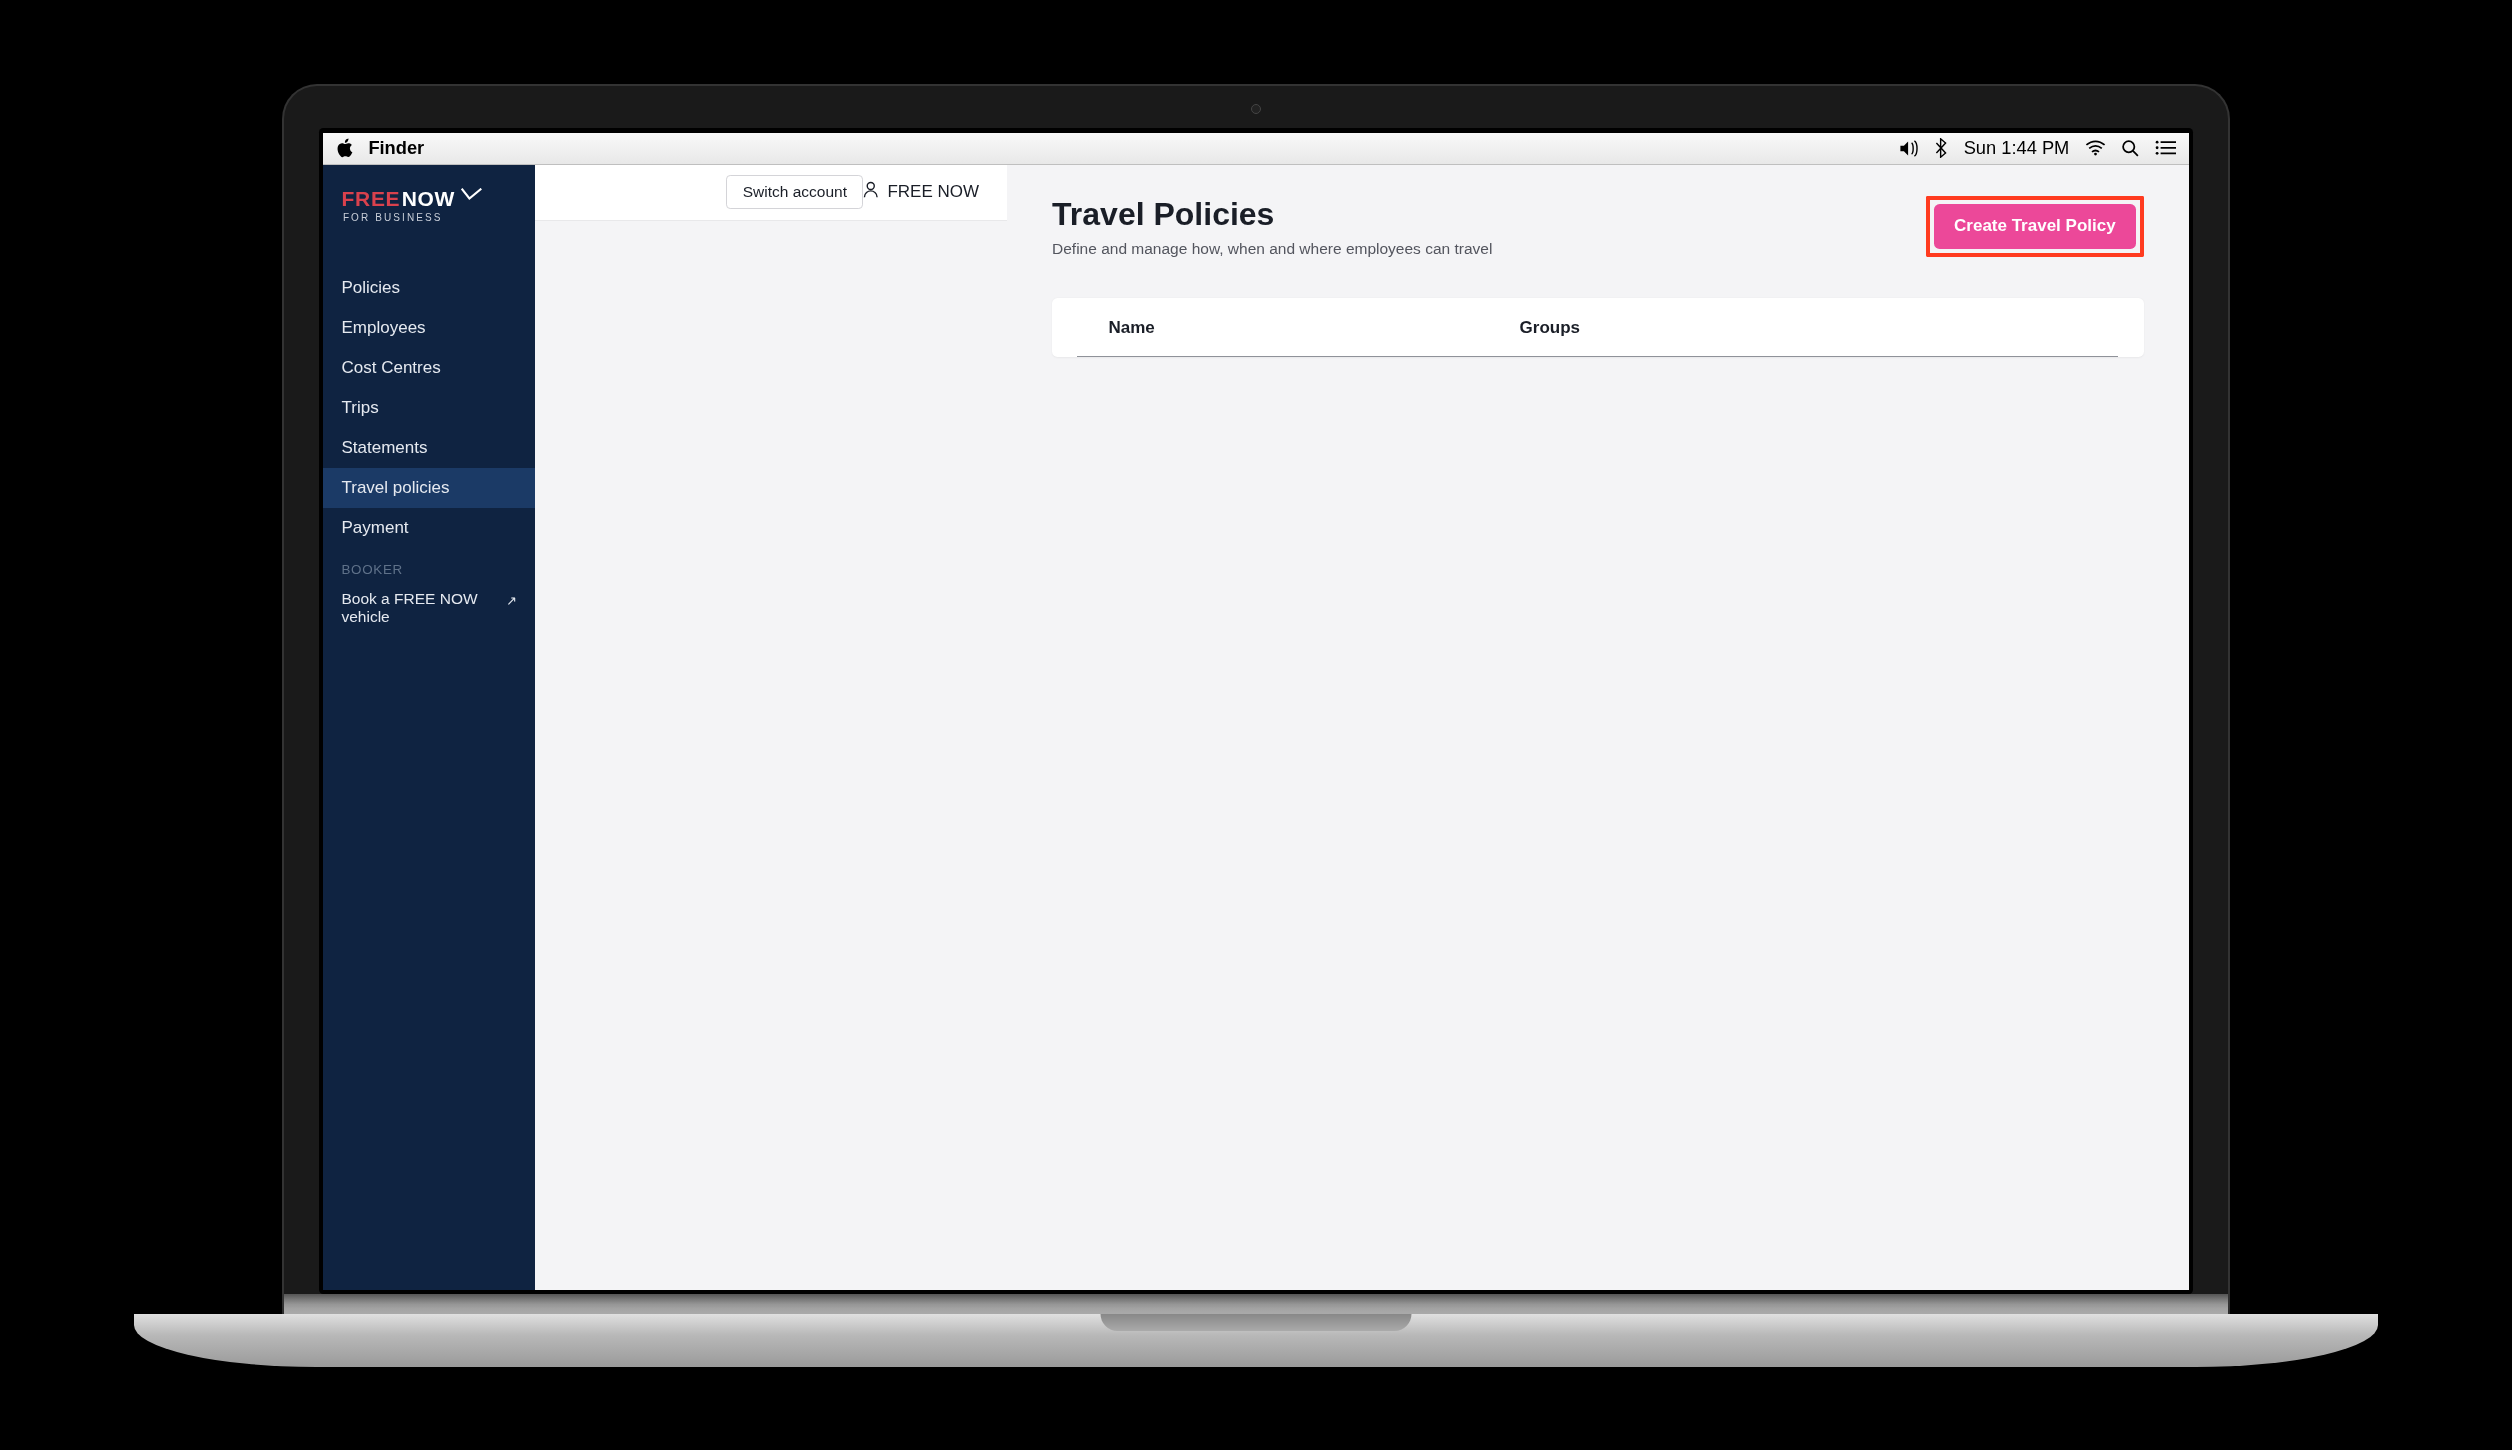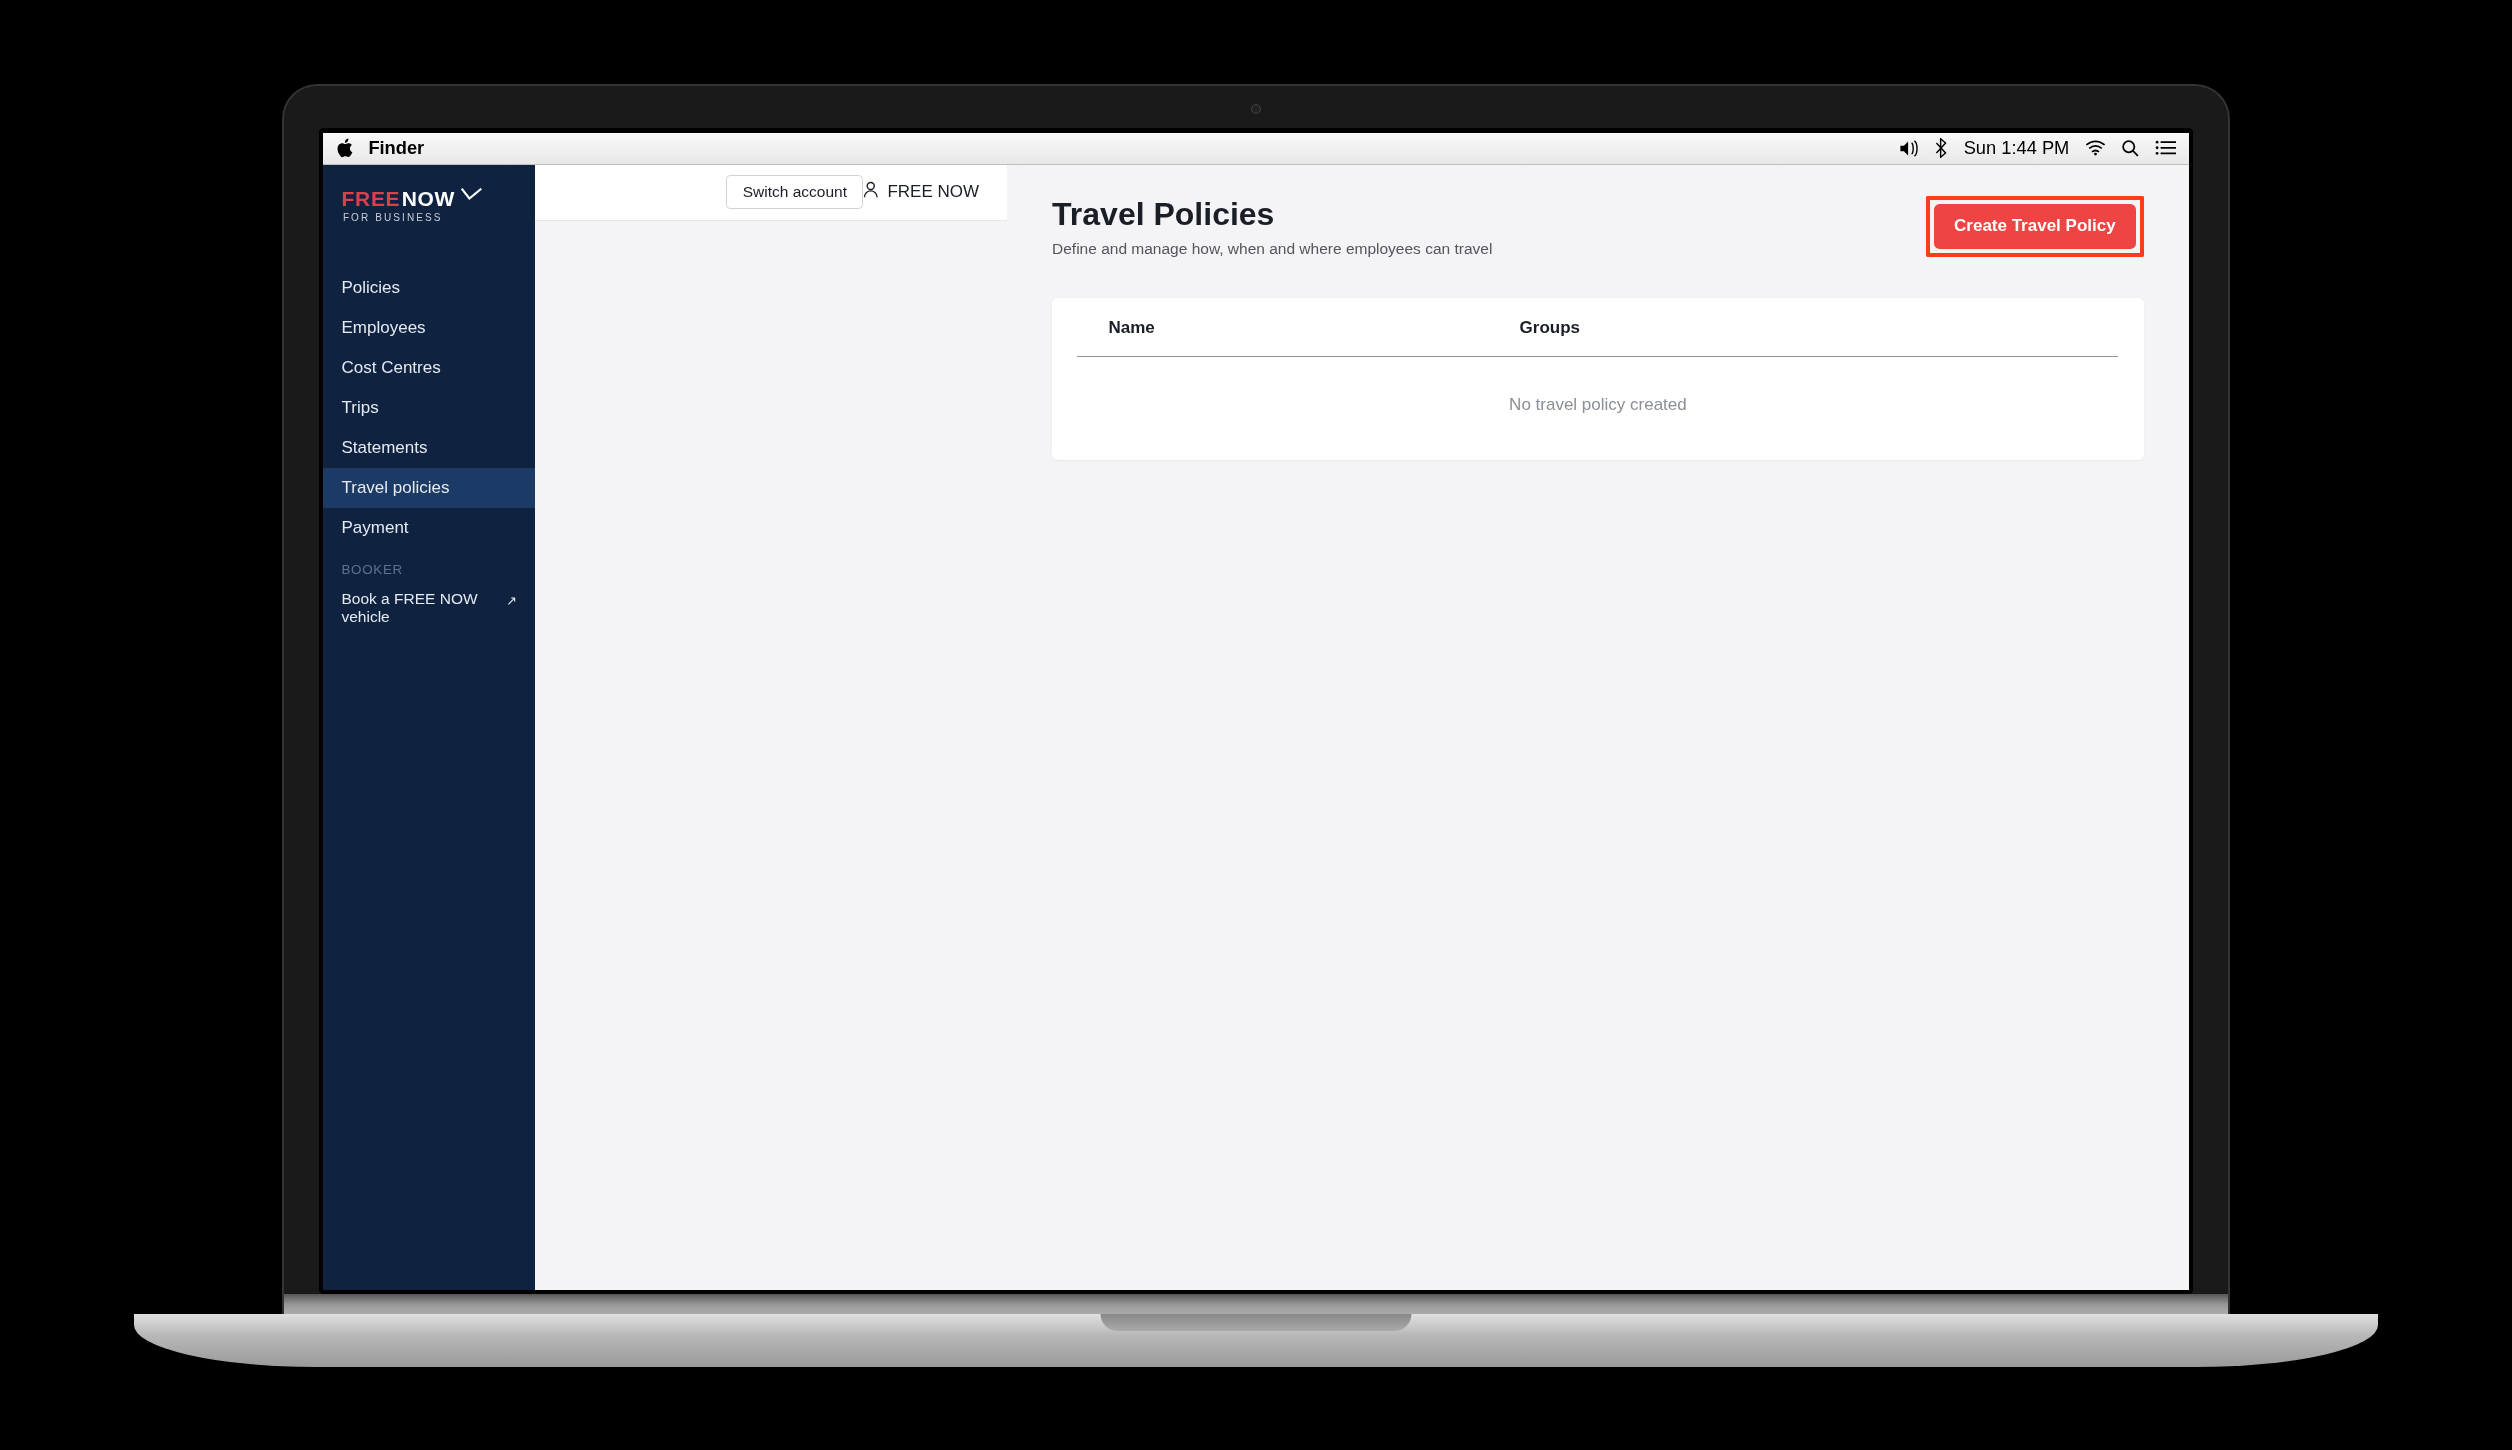--- a/index.html
+++ b/index.html
@@ -187,21 +187,21 @@
       justify-content: space-between;
     }
     .page-title { font-size: 32px; font-weight: 800; color: #1a1e27; }
     .page-sub { font-size: 15.5px; color: #53555e; margin-top: 7px; }
     .create-btn-wrap {
       border: 4.2px solid #ff3b1f;
       padding: 4.2px;
       border-radius: 1.4px;
     }
     .create-btn {
-      background: #ef4444;
+      background: #ec4899;
       color: #fff;
       border: none;
       padding: 12.7px 20px;
       font-size: 17px;
       font-weight: 600;
       border-radius: 5.6px;
       cursor: pointer;
     }
     .card {
       background: #fff;
@@ -365,21 +365,20 @@
                 <div class="create-btn-wrap">
                   <button class="create-btn">Create Travel Policy</button>
                 </div>
               </div>
 
               <div class="card">
                 <div class="thead">
                   <div>Name</div>
                   <div>Groups</div>
                 </div>
-                <div class="empty">No travel policy created</div>
               </div>
             </div>
 
           </div>
         </div>
 
       </div>
     </div>
   </div>
   <div class="hinge-edge"></div>

